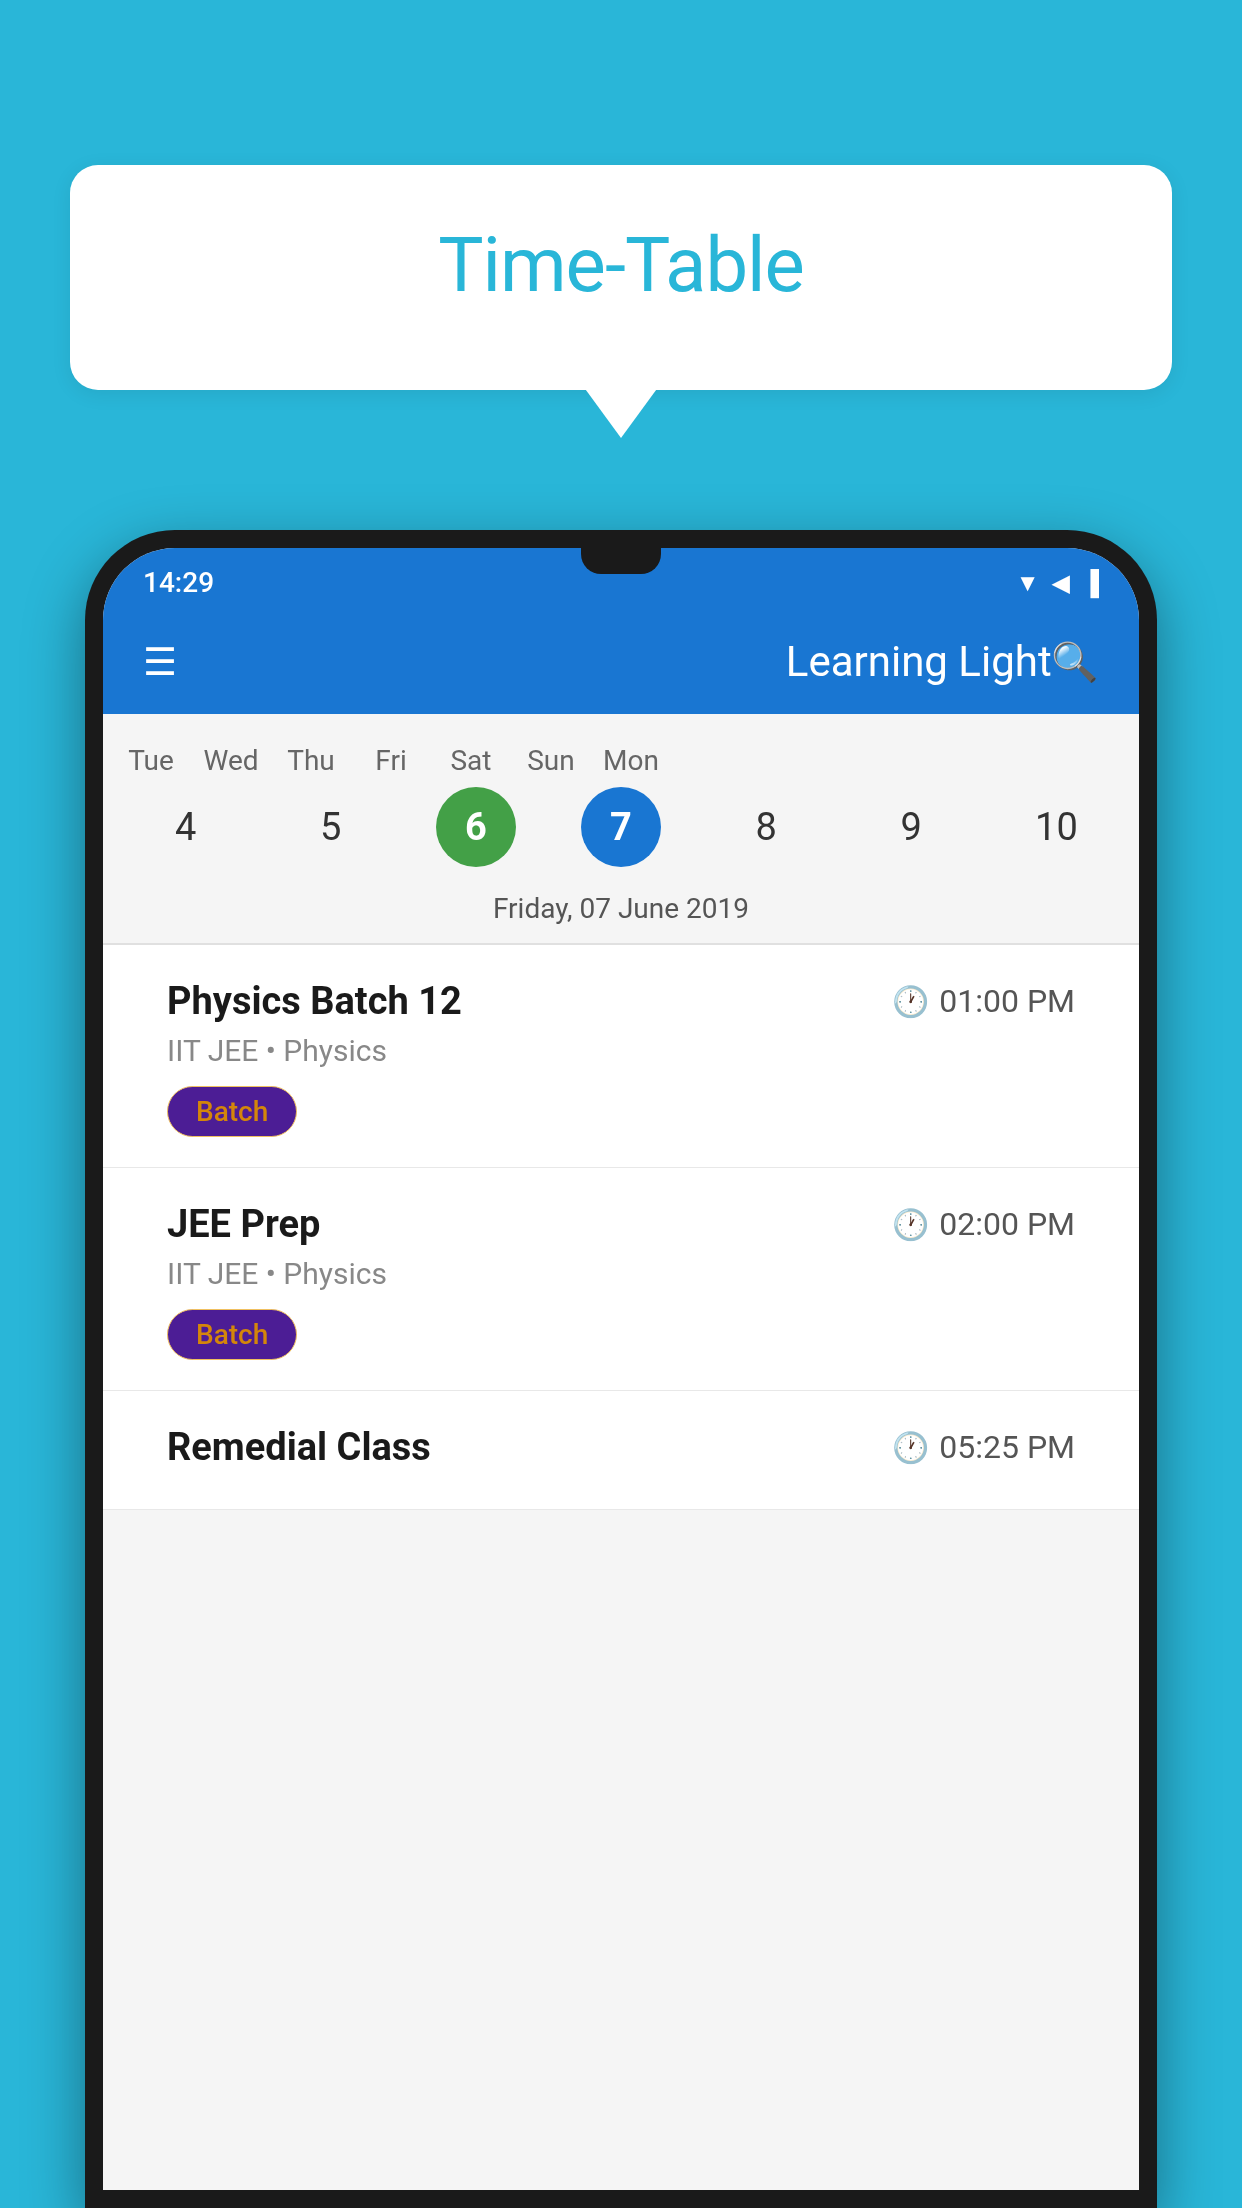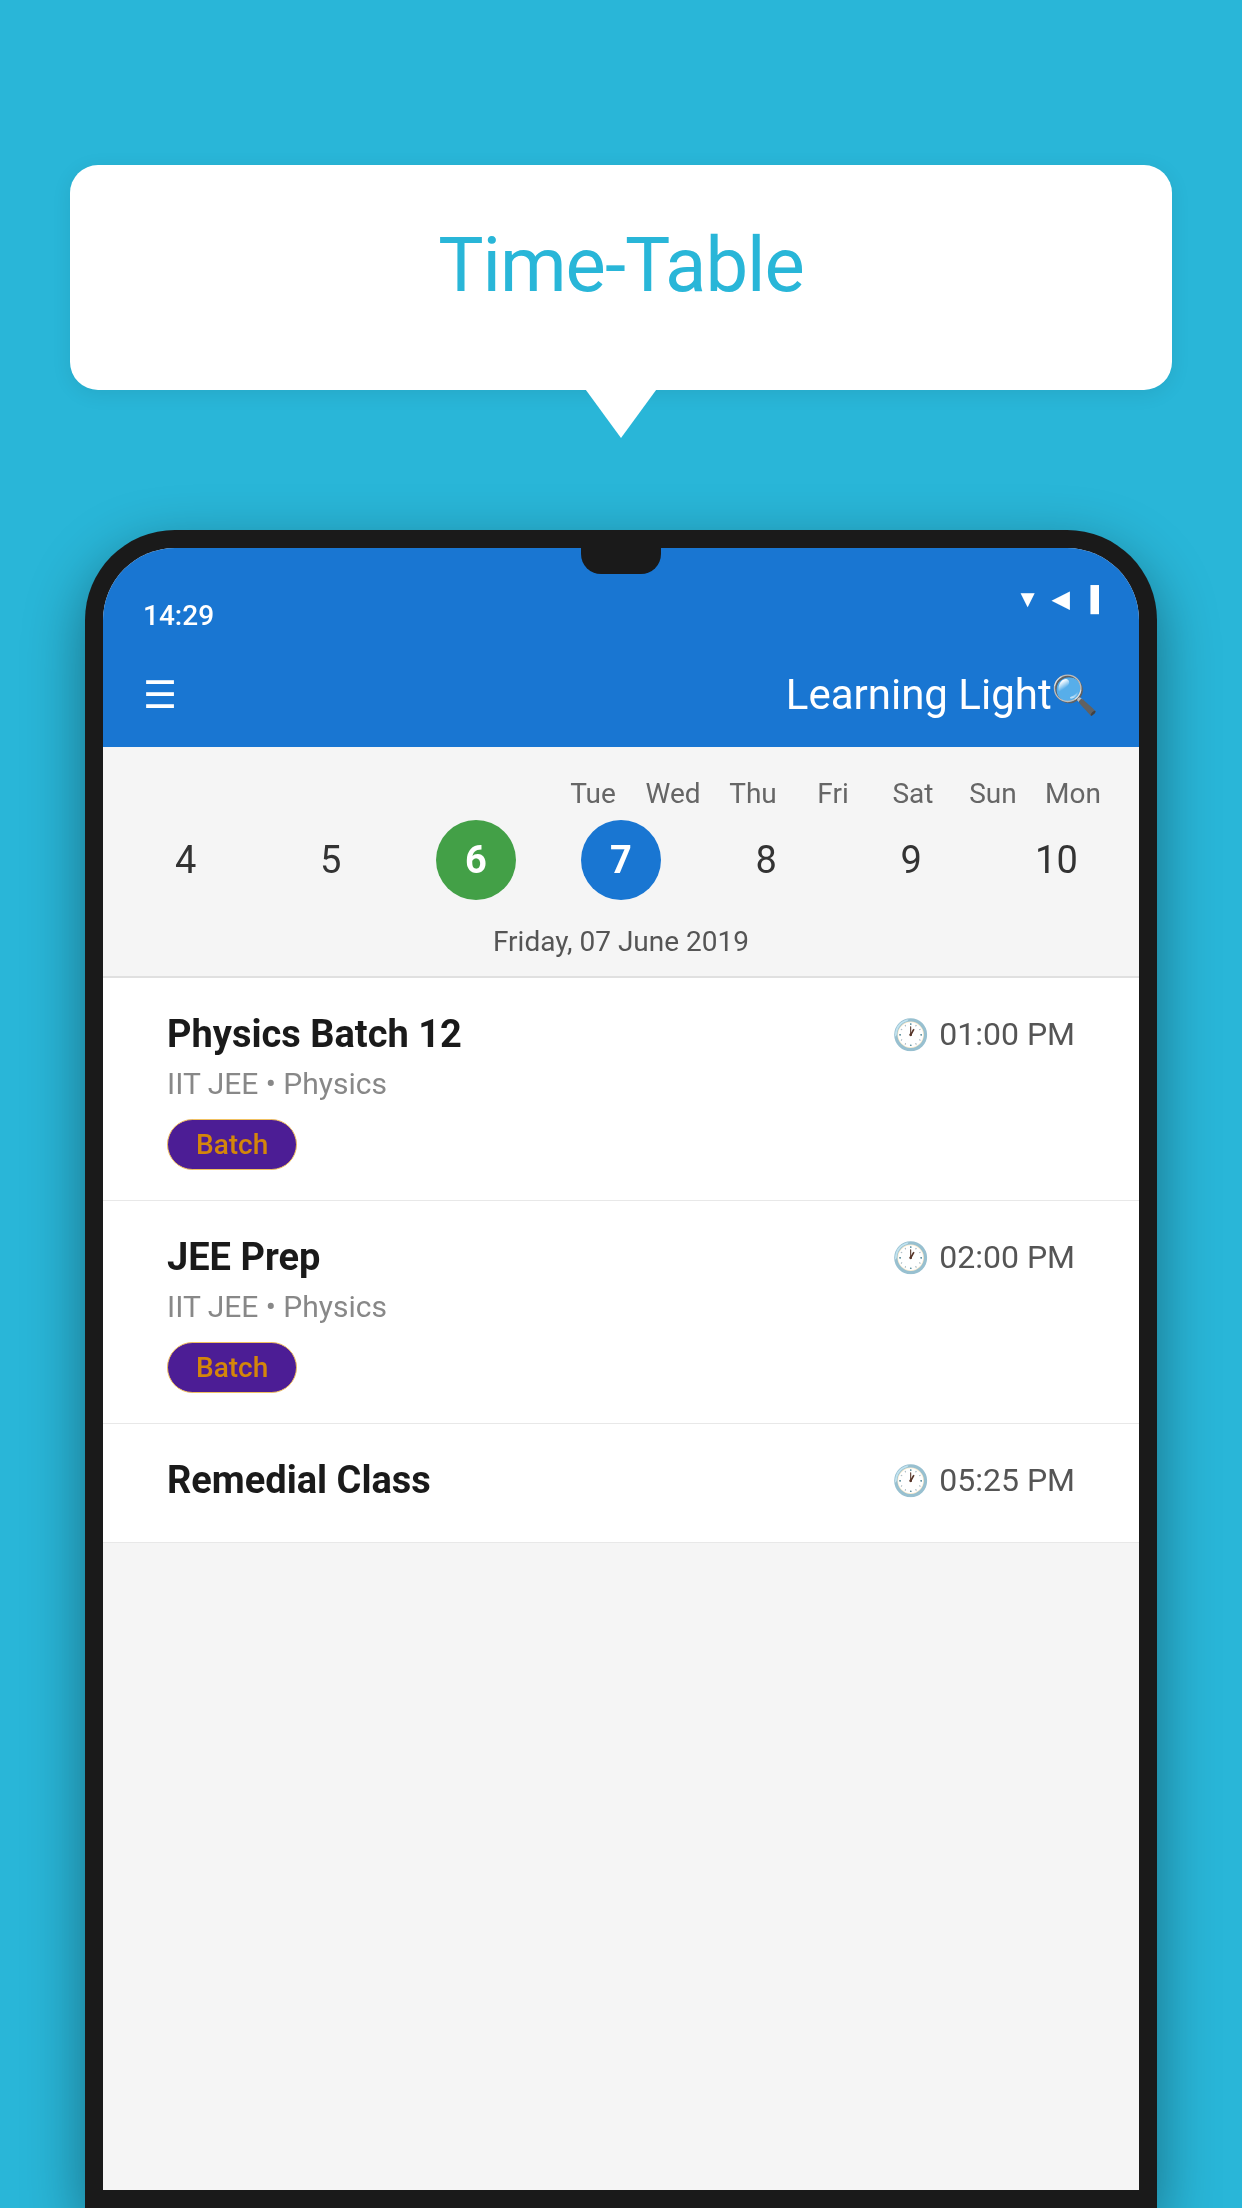--- a/index.html
+++ b/index.html
@@ -80,21 +80,20 @@
       padding: 18px 40px 10px 40px;
       display: flex;
       justify-content: space-between;
       align-items: center;
     }
 
     .status-time {
       color: white;
       font-size: 28px;
       font-weight: 500;
-      margin-top: 33px;
     }
 
     .status-icons {
       display: flex;
       align-items: center;
       gap: 12px;
     }
 
     .status-icons span {
       color: white;
@@ -143,22 +142,22 @@
     }
 
     
     .calendar-section {
       background: #f5f5f5;
       padding: 20px 0 0 0;
     }
 
     .day-headers {
       display: flex;
-      justify-content: flex-end;
-      padding: 10px 26px 5px;
+      justify-content: flex-start;
+      padding: 10px 8px 5px;
     }
 
     .day-header {
       font-size: 28px;
       color: #666;
       text-align: center;
       width: 80px;
     }
 
     .day-numbers {

